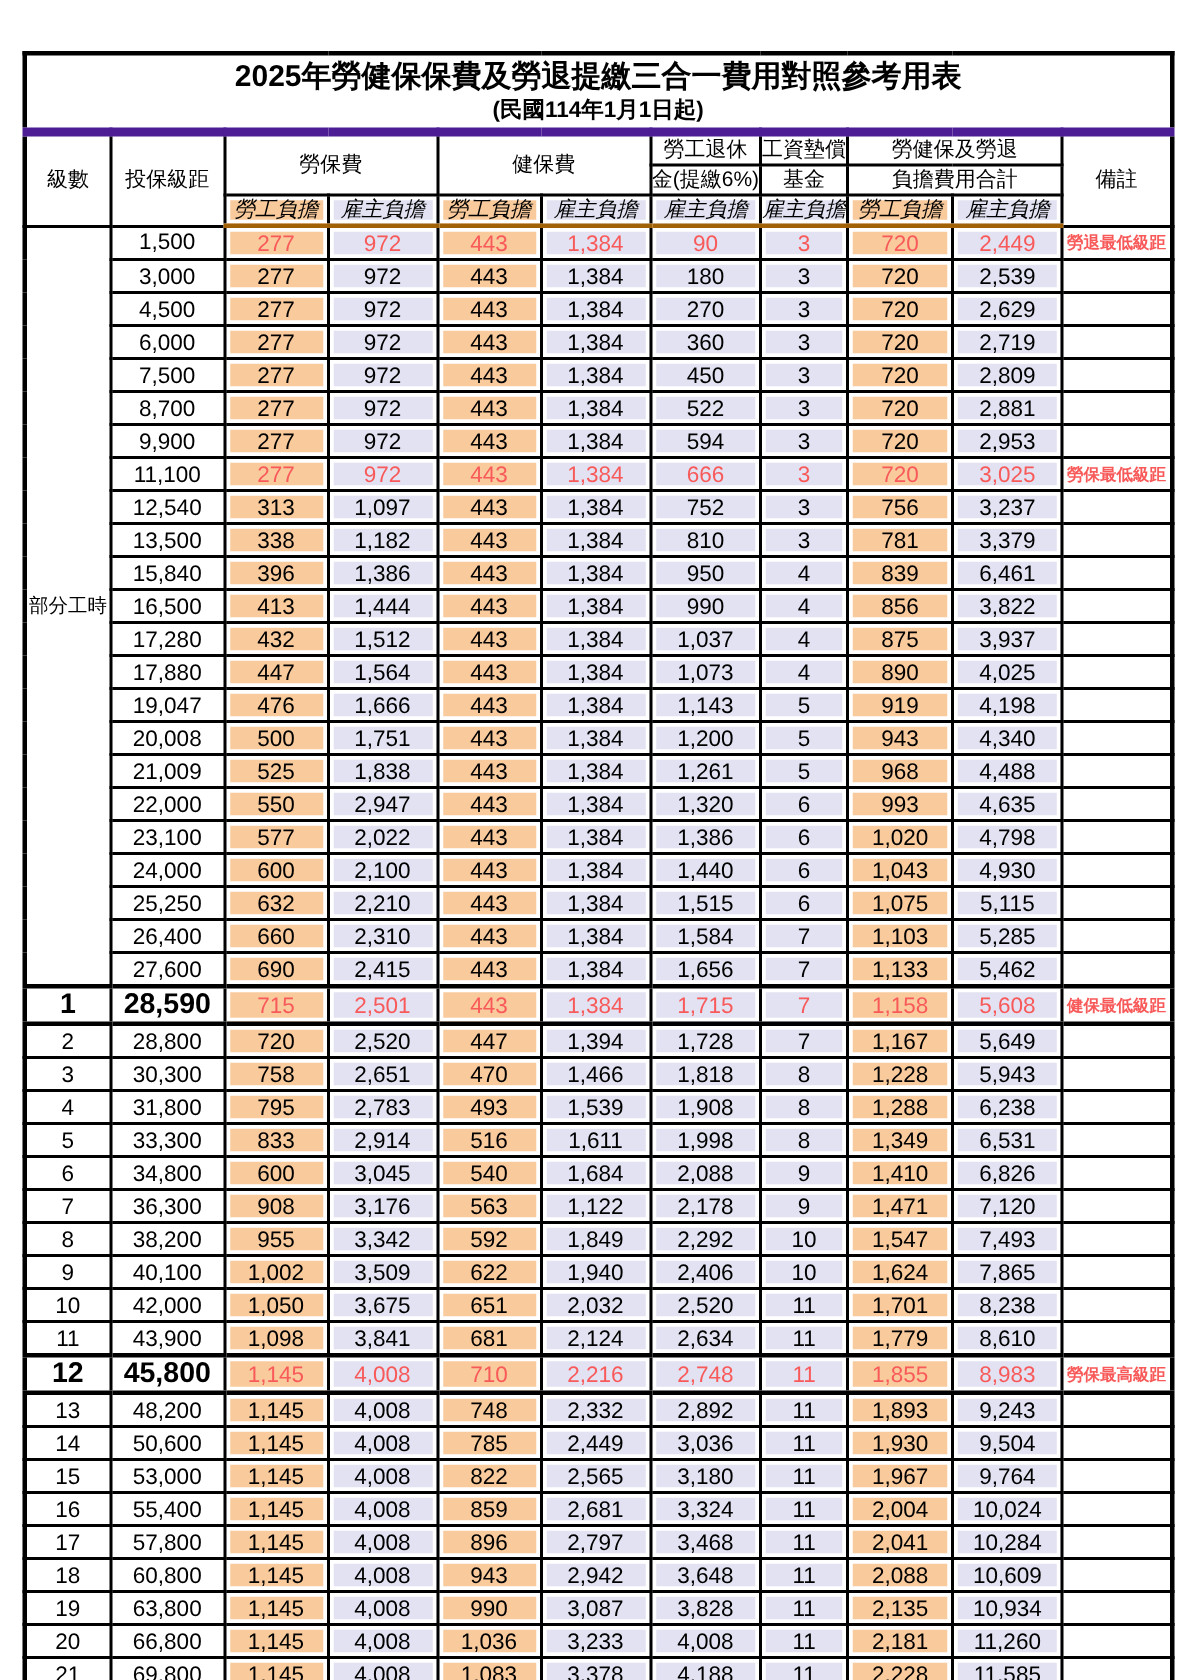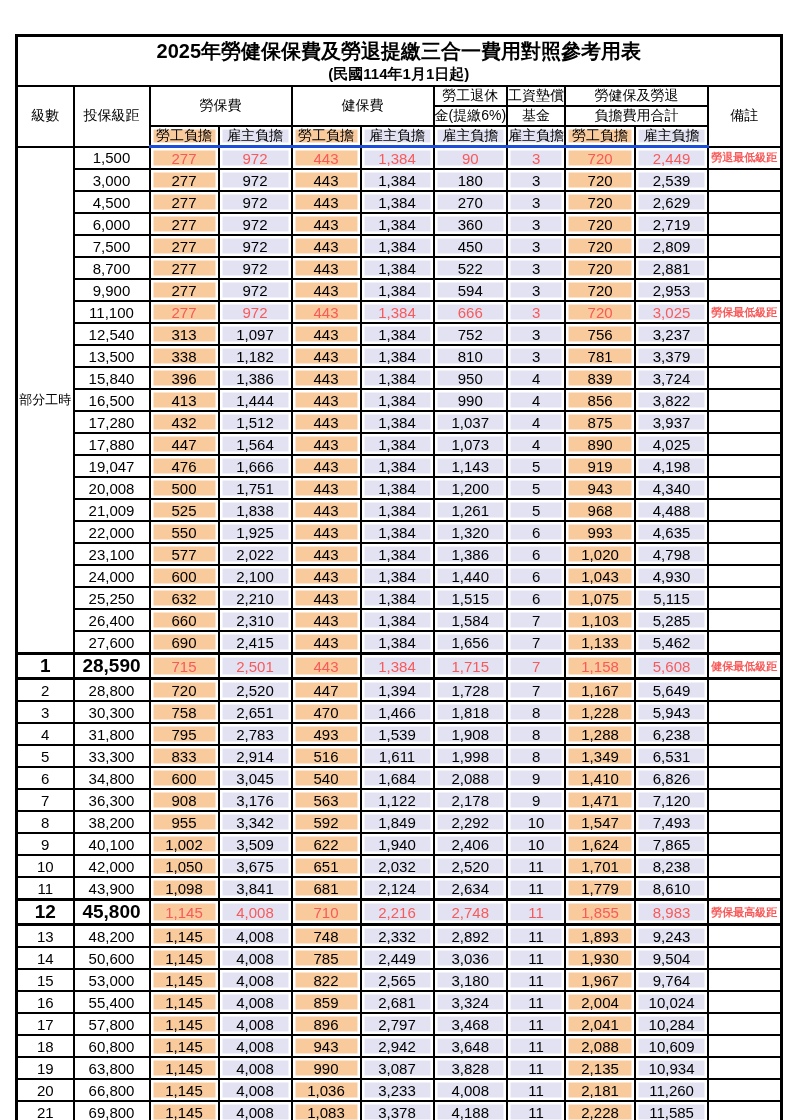--- a/index.html
+++ b/index.html
@@ -7,27 +7,27 @@
     width:791px; height:1120px; background:#ffffff; position:relative;
     font-family:"Liberation Sans","DejaVu Sans",sans-serif; color:#000;
   }
   .sheet { position:absolute; left:15px; top:34px; }
   table { border-collapse:collapse; table-layout:fixed; border:3px solid #000; }
   th,td {
     border:2px solid #000; text-align:center; vertical-align:middle;
     padding:0; overflow:hidden; white-space:nowrap;
   }
   
-  .title-cell { border-bottom:1px solid #4c1d95; height:48px;margin-left:48px; }
+  .title-cell { border-bottom:6px solid #4c1d95; height:48px;margin-left:48px; }
   .title-line1 { font-size:20px; font-weight:bold; line-height:26px; }
   .title-line2 { font-size:15px; font-weight:bold; line-height:20px; }
   
   thead th { font-weight:400; font-size:14px; }
   tr.h1 th, tr.h2 th { height:15px; }
-  tr.h3 th { height:18px; border-bottom:3px solid #1d4ed8; }
+  tr.h3 th { height:18px; border-bottom:3px solid #a16207;font-style:italic; }
   
   .w { background:#F9CA9C; box-shadow:inset 0 0 0 2.5px #fff; }
   .e { background:#E2E2F2; box-shadow:inset 0 0 0 2.5px #fff; }
   
   tbody td { font-size:15px; height:20px; }
   tbody td.lv { font-size:15px; }
   tbody td.lv.parttime { font-size:13px; }
   tbody td.remark { font-size:11px; font-weight:bold; color:#F85A5A; }
   tr.red td.v { color:#F85A5A; }
   tr.special td { border-top-width:3px; border-bottom-width:3px; }
@@ -208,21 +208,21 @@
         </tr>
         <tr>
           <td class="sal">15,840</td>
           <td class="w v">396</td>
           <td class="e v">1,386</td>
           <td class="w v">443</td>
           <td class="e v">1,384</td>
           <td class="e v">950</td>
           <td class="e v">4</td>
           <td class="w v">839</td>
-          <td class="e v">3,724</td>
+          <td class="e v">6,461</td>
           <td class="remark"></td>
         </tr>
         <tr>
           <td class="sal">16,500</td>
           <td class="w v">413</td>
           <td class="e v">1,444</td>
           <td class="w v">443</td>
           <td class="e v">1,384</td>
           <td class="e v">990</td>
           <td class="e v">4</td>
@@ -286,21 +286,21 @@
           <td class="e v">1,384</td>
           <td class="e v">1,261</td>
           <td class="e v">5</td>
           <td class="w v">968</td>
           <td class="e v">4,488</td>
           <td class="remark"></td>
         </tr>
         <tr>
           <td class="sal">22,000</td>
           <td class="w v">550</td>
-          <td class="e v">1,925</td>
+          <td class="e v">2,947</td>
           <td class="w v">443</td>
           <td class="e v">1,384</td>
           <td class="e v">1,320</td>
           <td class="e v">6</td>
           <td class="w v">993</td>
           <td class="e v">4,635</td>
           <td class="remark"></td>
         </tr>
         <tr>
           <td class="sal">23,100</td>

